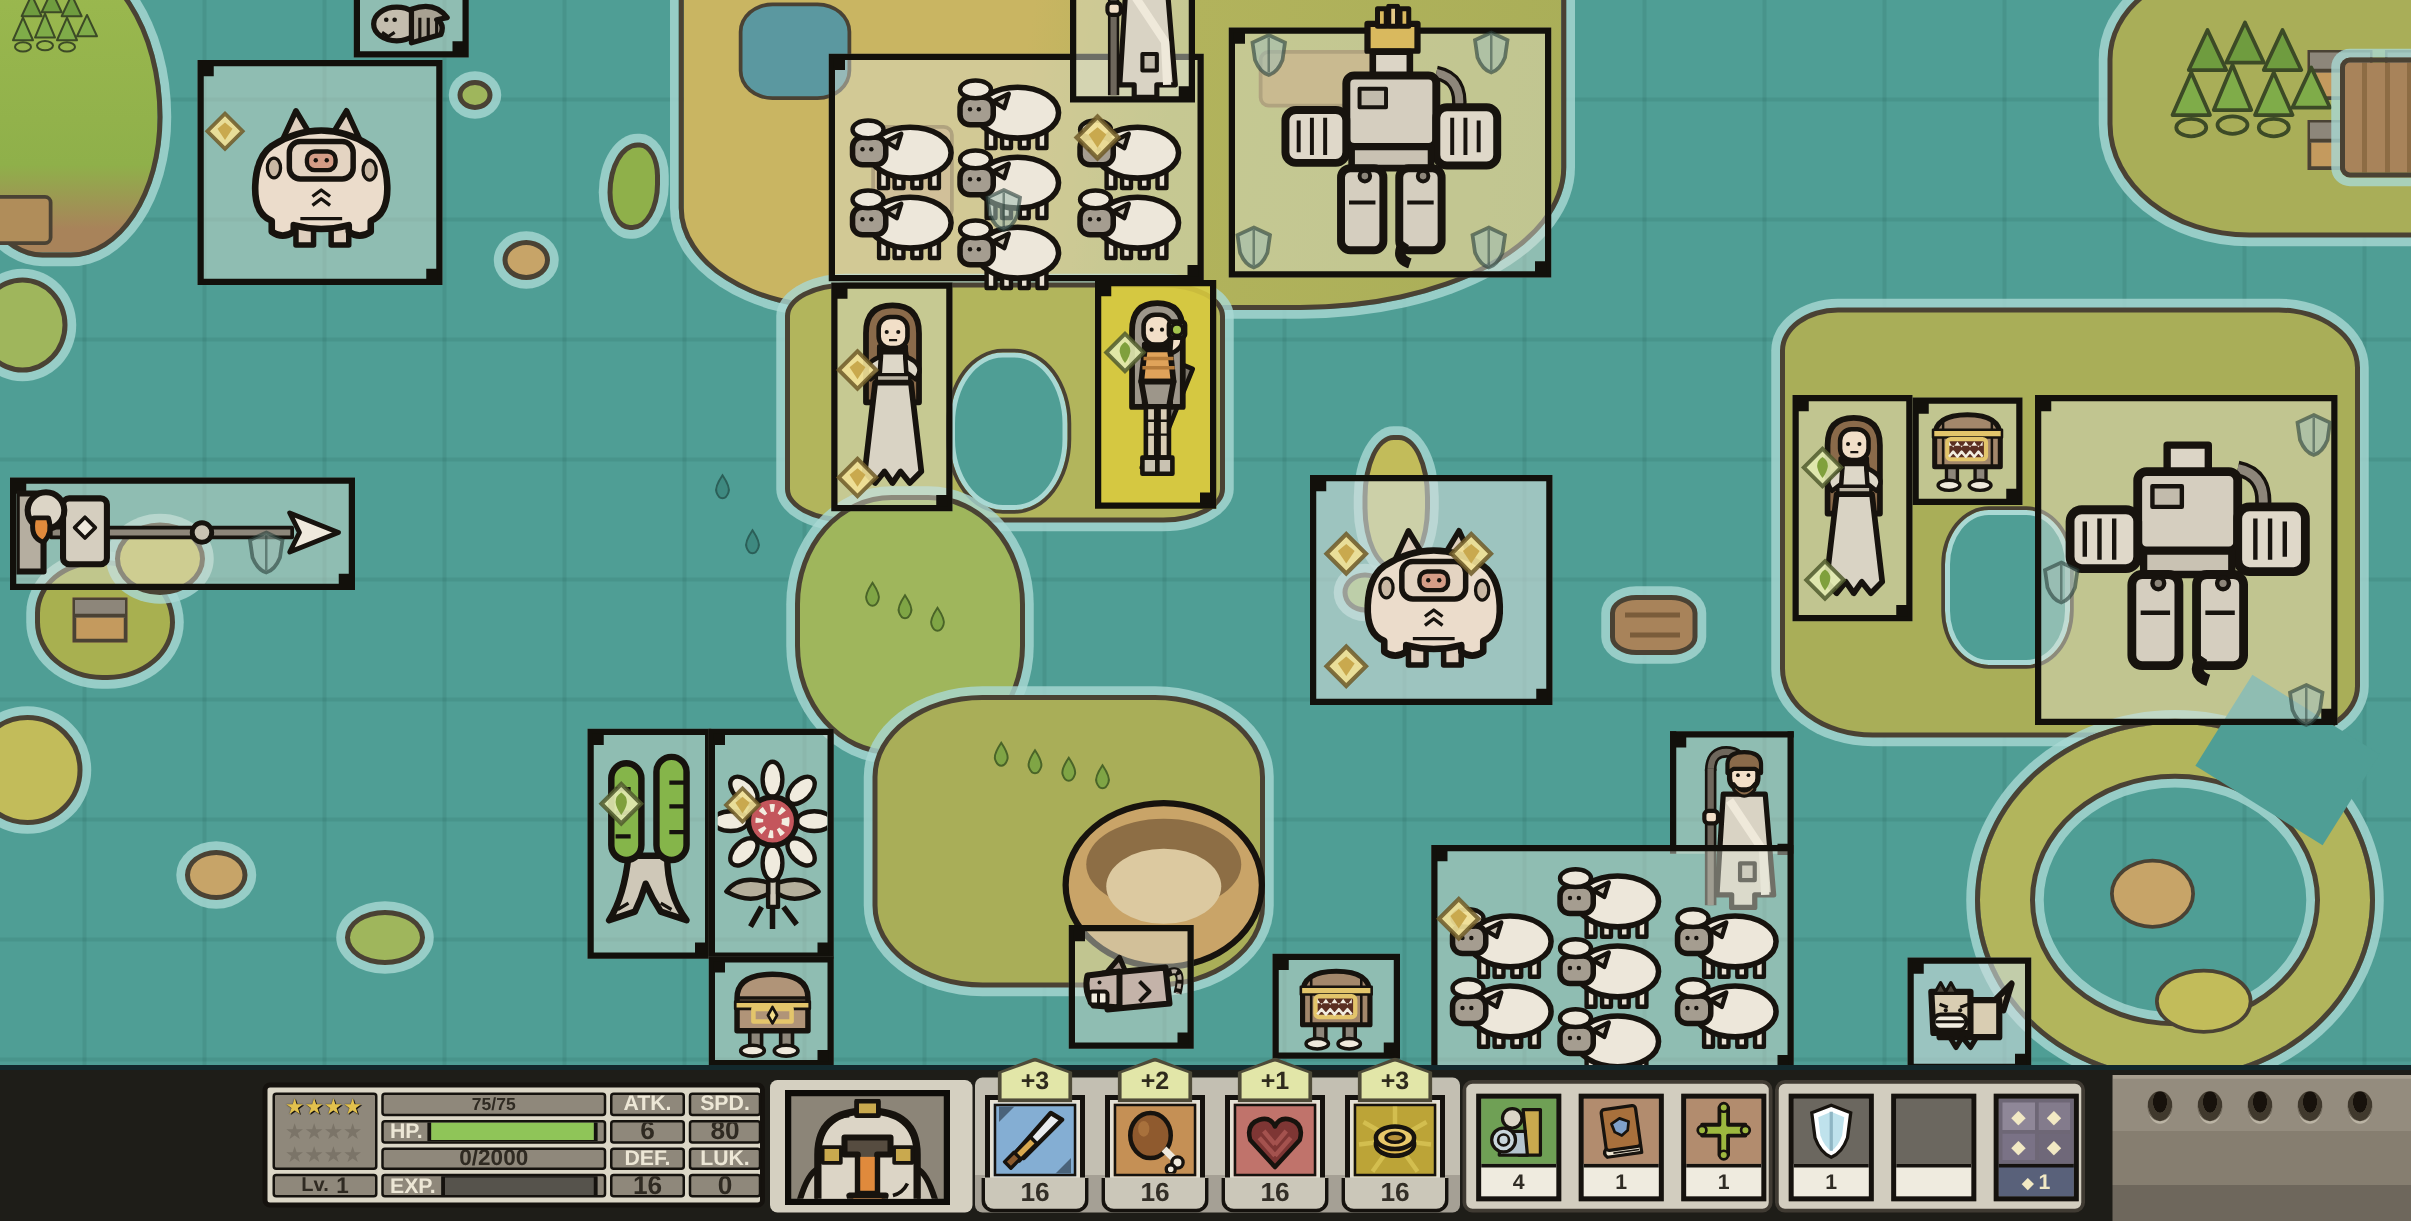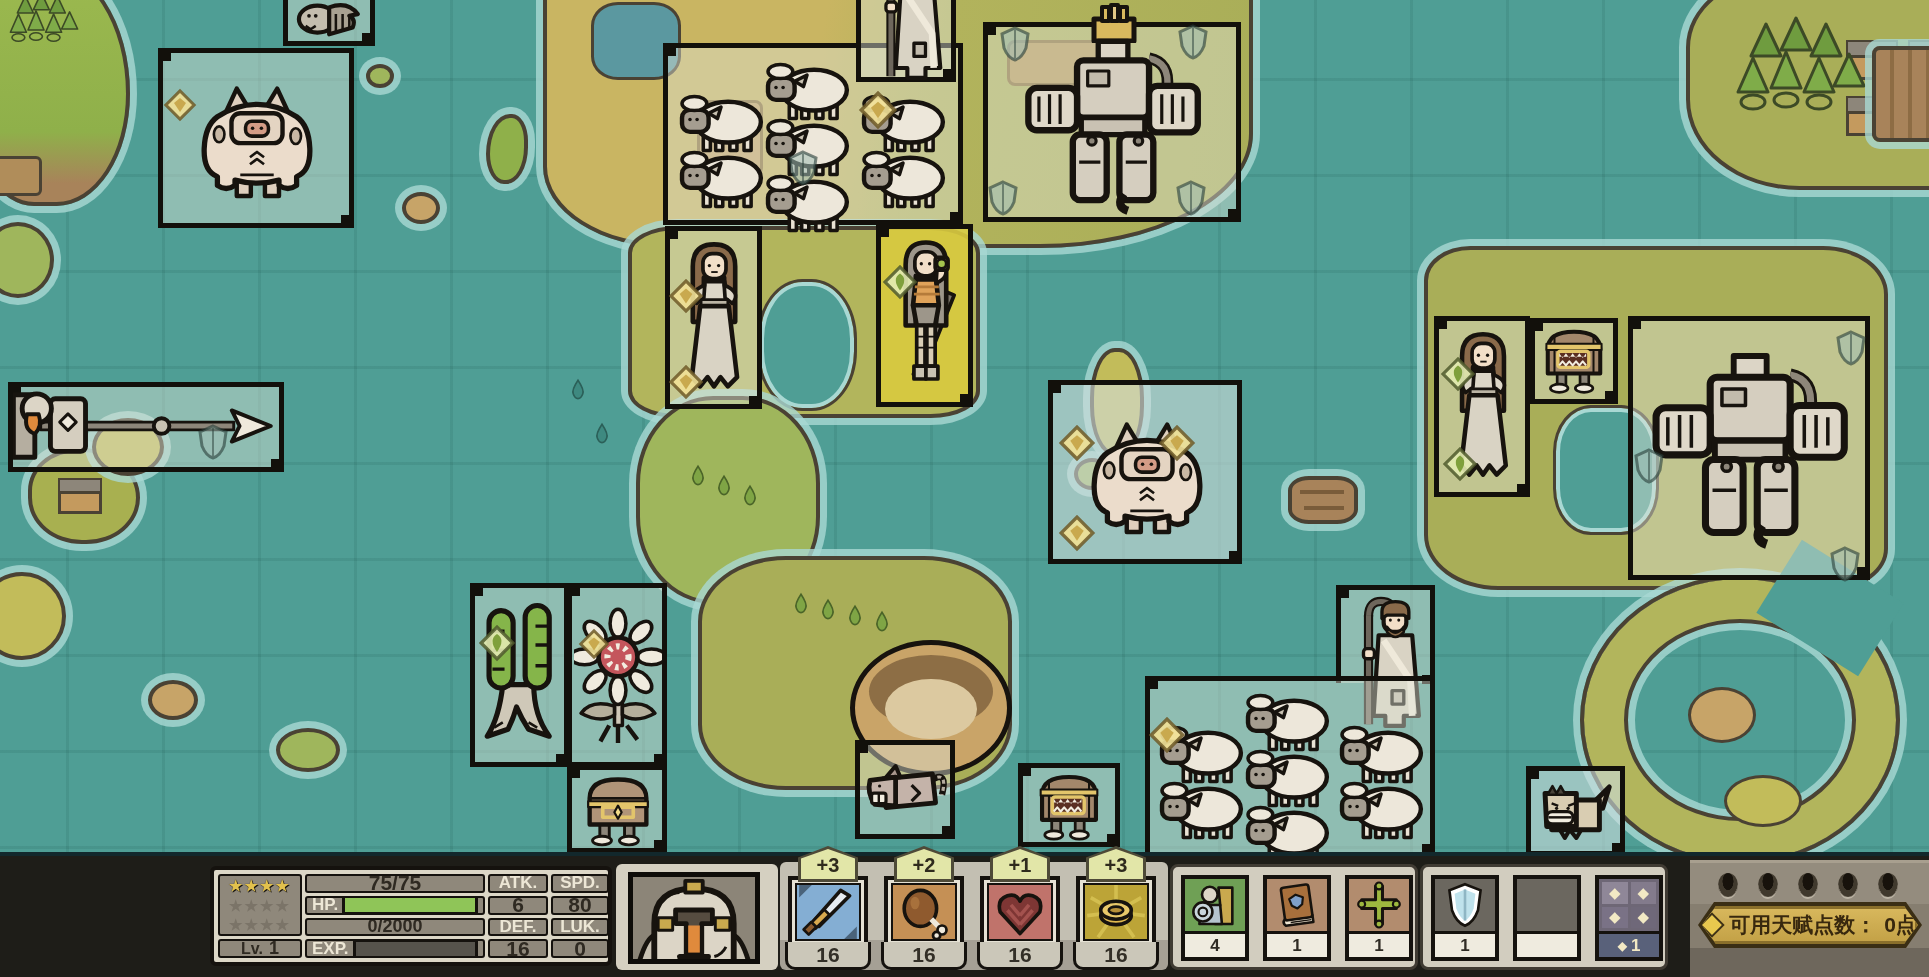--- a/index.html
+++ b/index.html
@@ -655,21 +655,21 @@
   <div class="hud">
 
 
     <div class="stats">
       <div class="sc starcell">
         <span class="stG">★★★★</span>
         <span class="stN">★★★★</span>
         <span class="stN">★★★★</span>
       </div>
       <div class="sc" style="grid-column:2;grid-row:1">
-          <span class="val" style="font-size:21px">75/75</span>
+          <span class="val" style="font-size:14px">75/75</span>
         </div>
       <div class="sc" style="grid-column:3;grid-row:1">
           <span class="lab">ATK.</span>
         </div>
       <div class="sc" style="grid-column:4;grid-row:1">
           <span class="lab">SPD.</span>
         </div>
       <div class="sc barwrap" style="grid-column:2;grid-row:2">
         <span class="lab">HP.</span>
         <div class="bar">
@@ -880,23 +880,15 @@
         </div>
       </div>
     </div>
 
     <div class="spanel" style="left:1690px;width:239px">
       <span class="riv" style="left:28px;top:13px"></span>
       <span class="riv" style="left:68px;top:13px"></span>
       <span class="riv" style="left:108px;top:13px"></span>
       <span class="riv" style="left:148px;top:13px"></span>
       <span class="riv" style="left:188px;top:13px"></span>
-      <div class="gban" style="left:8px;top:42px;width:224px;height:46px;font-size:21px">
-        <div class="bo"></div>
-        <div class="bi">
-          <span class="dsp"></span>
-          <span>可用天赋点数：</span>
-          <span>0点</span>
-        </div>
-      </div>
     </div>
   </div>
 </div>
 
 </body></html>

